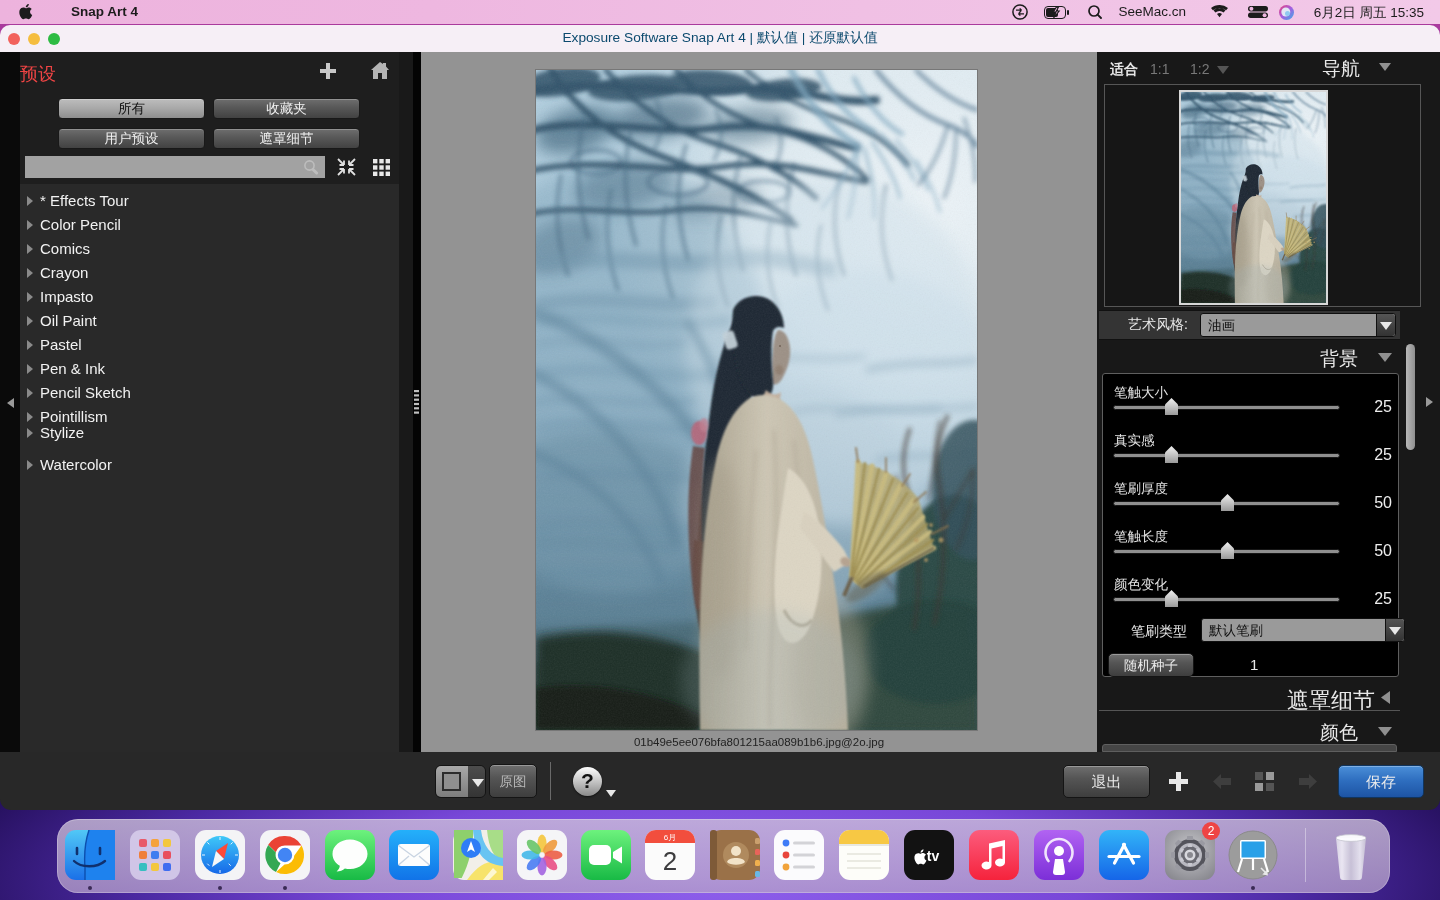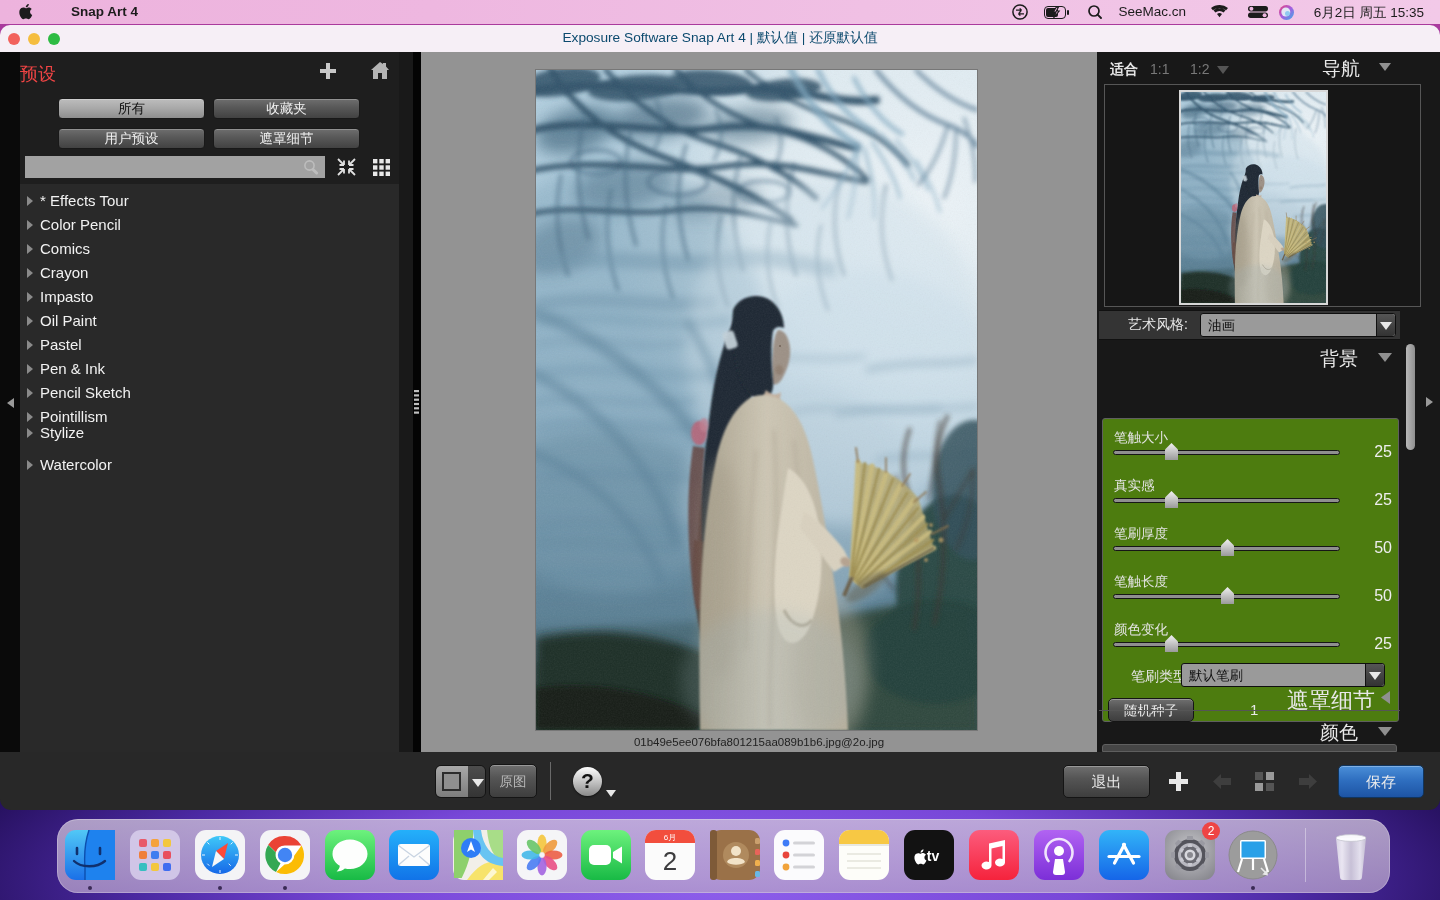--- a/index.html
+++ b/index.html
@@ -242,21 +242,21 @@
     <div class="dropdown" style="left:103px;top:261px;width:196px;font-family:Liberation Serif, serif;">
         <div class="txt">油画</div>
         <div class="btn">
           <div class="dtri" style="left:3px;top:8px;"></div>
         </div>
       </div>
 
     <div class="rhead" style="left:223px;top:294px;font-size:19px;">背景</div>
     <div class="sectri" style="left:281px;top:301px;"></div>
 
-    <div class="abs" style="left:5px;top:321px;width:297px;height:304px;background:#4d7c0f;border:1px solid #5f5f5f;border-radius:3px;margin-top:45px;">
+    <div class="abs" style="left:5px;top:321px;width:297px;height:304px;background:#000000;border:1px solid #5f5f5f;border-radius:3px;">
       <div class="slab" style="top:10px;">笔触大小</div>
       <div class="strack" style="top:31px;">
           <div class="shandle" style="left:51px;"></div>
         </div>
       <div class="sval" style="left:249px;top:24px;">25</div>
       <div class="slab" style="top:58px;">真实感</div>
       <div class="strack" style="top:79px;">
           <div class="shandle" style="left:51px;"></div>
         </div>
       <div class="sval" style="left:249px;top:72px;">25</div>
@@ -269,21 +269,21 @@
       <div class="strack" style="top:175px;">
           <div class="shandle" style="left:107px;"></div>
         </div>
       <div class="sval" style="left:249px;top:168px;">50</div>
       <div class="slab" style="top:202px;">颜色变化</div>
       <div class="strack" style="top:223px;">
           <div class="shandle" style="left:51px;"></div>
         </div>
       <div class="sval" style="left:249px;top:216px;">25</div>
       <div class="rhead" style="left:28px;top:249px;font-size:14px;color:#e4e4e4;">笔刷类型</div>
-      <div class="dropdown" style="left:78px;top:244px;width:204px;">
+      <div class="dropdown" style="left:98px;top:244px;width:204px;">
           <div class="txt">默认笔刷</div>
           <div class="btn">
             <div class="dtri" style="left:3px;top:8px;"></div>
           </div>
         </div>
       <div class="tbtn" style="left:5px;top:279px;width:86px;height:24px;font-size:13.5px;line-height:23px;">随机种子</div>
       <div class="rhead" style="left:147px;top:282px;font-size:15px;">1</div>
     </div>
 
     <div class="rhead" style="left:190px;top:634px;font-size:22px;">遮罩细节</div>

